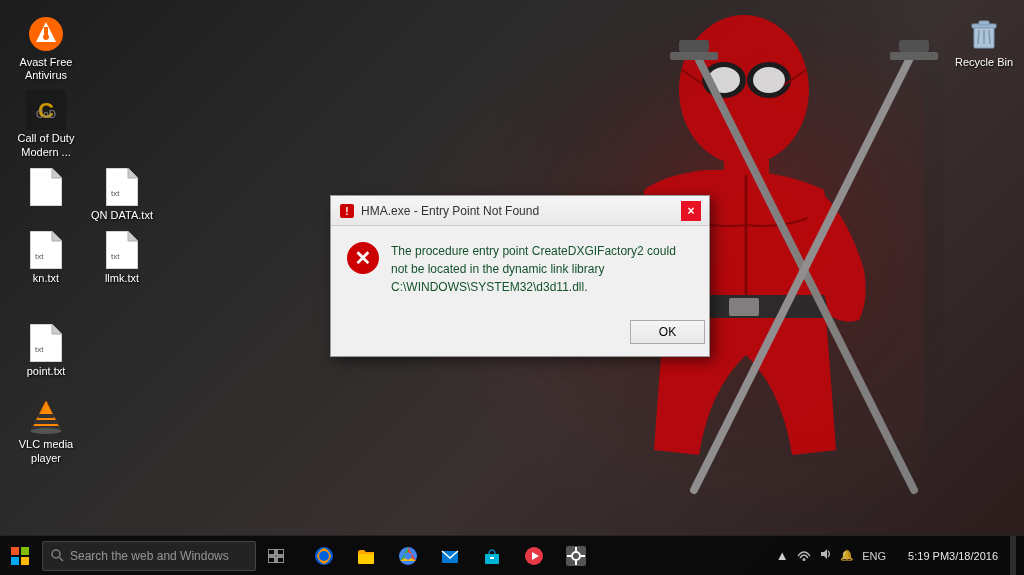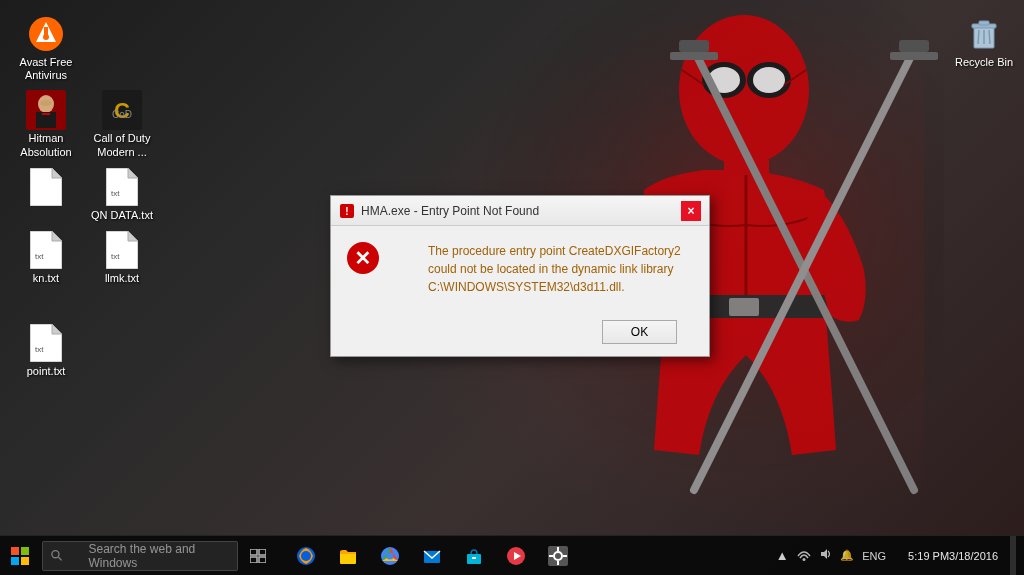--- a/index.html
+++ b/index.html
@@ -121,27 +121,26 @@
       background: transparent;
       cursor: pointer;
     }
 
     .taskbar-search {
       display: flex;
       align-items: center;
       background: rgba(255,255,255,0.1);
       border: 1px solid rgba(255,255,255,0.15);
       height: 30px;
-      width: 196px;
+      width: 214px;
       border-radius: 2px;
       padding: 0 8px;
       color: rgba(255,255,255,0.6);
       font-size: 12px;
       margin-left: 2px;
-      gap: 20px;
     }
 
     .taskbar-icons {
       display: flex;
       align-items: center;
       margin-left: 8px;
       gap: 2px;
     }
 
     .taskbar-icon-btn {
@@ -253,27 +252,26 @@
       align-items: center;
       justify-content: center;
       color: white;
       font-size: 20px;
       font-weight: bold;
     }
 
     .dialog-message {
       flex: 1;
       font-size: 12px;
-      color: #a16207;
+      color: #14532d;
       line-height: 1.5;
-      margin-left: 37px;
     }
 
     .dialog-footer {
-      padding: 8px 32px 12px;
+      padding: 8px 4px 12px;
       display: flex;
       justify-content: flex-end;
     }
 
     .dialog-ok-btn {
       width: 75px;
       height: 24px;
       background: linear-gradient(to bottom, #f5f5f5, #e8e8e8);
       border: 1px solid #aaa;
       font-size: 12px;
@@ -352,33 +350,20 @@
           <circle cx="18" cy="21" r="3" fill="#ff6600"></circle>
           <rect x="16" y="11" width="4" height="8" fill="#ff6600"></rect>
         </svg>
       </div>
       <span class="icon-label">Avast Free
 Antivirus</span>
     </div>
 
     <div class="icons-row">
 
-      <div class="desktop-icon">
-        <div class="icon-img">
-          <svg width="40" height="40" viewBox="0 0 40 40" xmlns="http://www.w3.org/2000/svg">
-            <rect width="40" height="40" fill="#8b0000" rx="2"></rect>
-            <ellipse cx="20" cy="14" rx="8" ry="9" fill="#d4a87a"></ellipse>
-            <rect x="10" y="22" width="20" height="16" fill="#1a1a1a"></rect>
-            <rect x="14" y="10" width="12" height="6" fill="#c8a06a" rx="6"></rect>
-            <rect x="16" y="23" width="8" height="2" fill="#cc0000"></rect>
-          </svg>
-        </div>
-        <span class="icon-label">Hitman
-Absolution</span>
-      </div>
 
       <div class="desktop-icon">
         <div class="icon-img">
           <svg width="40" height="40" viewBox="0 0 40 40" xmlns="http://www.w3.org/2000/svg">
             <rect width="40" height="40" fill="#1a1a1a" rx="2"></rect>
             <text x="20" y="28" font-size="22" text-anchor="middle" fill="#cc9900" font-weight="bold">C</text>
             <text x="20" y="28" font-size="10" text-anchor="middle" fill="#888">CoD</text>
           </svg>
         </div>
         <span class="icon-label">Call of Duty
@@ -434,20 +419,35 @@
       <div class="icon-img">
         <svg width="32" height="38" viewBox="0 0 32 38" xmlns="http://www.w3.org/2000/svg">
           <path d="M0,0 H22 L32,10 V38 H0 Z" fill="white" stroke="#aaa" stroke-width="1"></path>
           <path d="M22,0 L32,10 H22 Z" fill="#ccc" stroke="#aaa" stroke-width="1"></path>
           <text x="5" y="28" font-size="8" fill="#555">txt</text>
         </svg>
       </div>
       <span class="icon-label">point.txt</span>
     </div>
 
+    <div class="desktop-icon" style="margin-top:10px;">
+      <div class="icon-img">
+        <svg width="40" height="40" viewBox="0 0 40 40" xmlns="http://www.w3.org/2000/svg">
+          <path d="M5,35 L20,5 L35,35 Z" fill="#ff8800" stroke="#e07000" stroke-width="1"></path>
+          <path d="M8,35 L20,8 L32,35 Z" fill="none"></path>
+
+          <rect x="5" y="30" width="30" height="5" fill="#333" rx="1"></rect>
+          <rect x="8" y="24" width="24" height="4" fill="#333"></rect>
+          <rect x="12" y="18" width="16" height="4" fill="#333"></rect>
+          <ellipse cx="20" cy="35" rx="15" ry="3" fill="#555"></ellipse>
+        </svg>
+      </div>
+      <span class="icon-label">VLC media
+player</span>
+    </div>
 
   </div>
 
   <div class="recycle-bin">
     <div class="icon-img">
       <svg width="36" height="36" viewBox="0 0 36 36" xmlns="http://www.w3.org/2000/svg">
         <rect x="8" y="10" width="20" height="22" fill="#b0c4d8" stroke="#7a9ab5" stroke-width="1" rx="1"></rect>
         <rect x="6" y="8" width="24" height="4" fill="#9ab4cc" stroke="#7a9ab5" stroke-width="1" rx="1"></rect>
         <rect x="13" y="5" width="10" height="4" fill="#9ab4cc" stroke="#7a9ab5" stroke-width="1" rx="1"></rect>
         <line x1="13" y1="14" x2="12" y2="28" stroke="#7a9ab5" stroke-width="1.5"></line>

